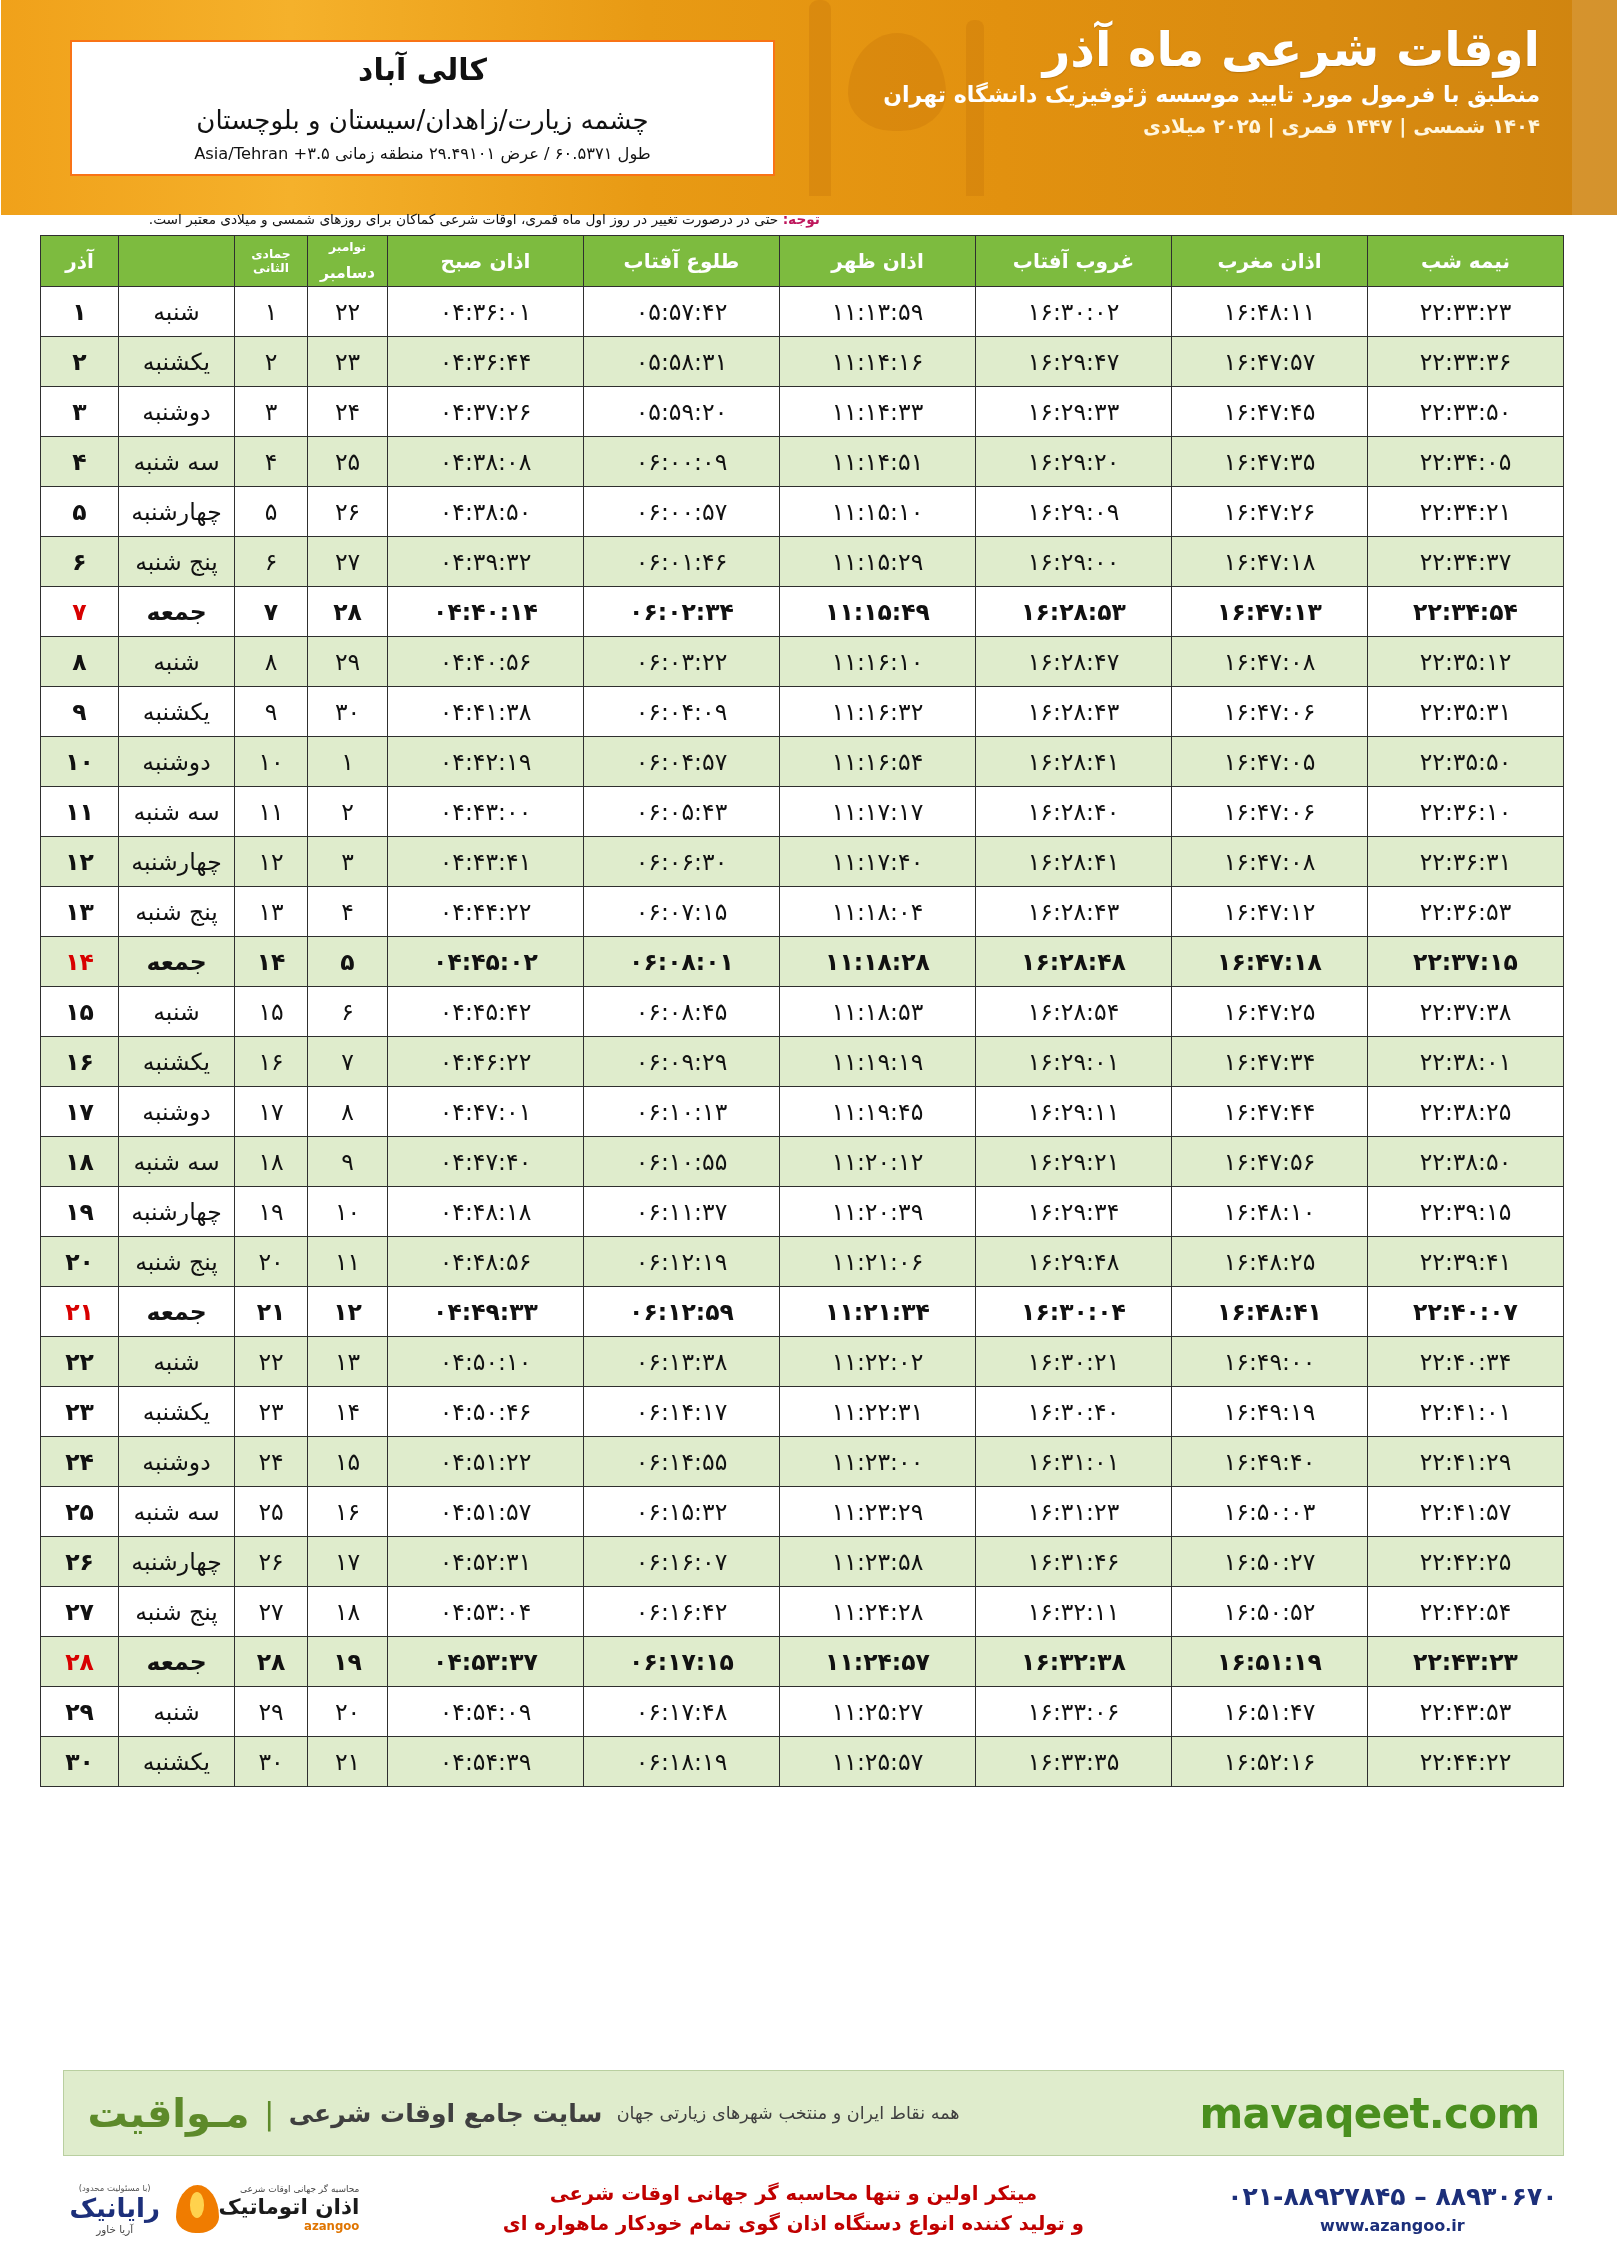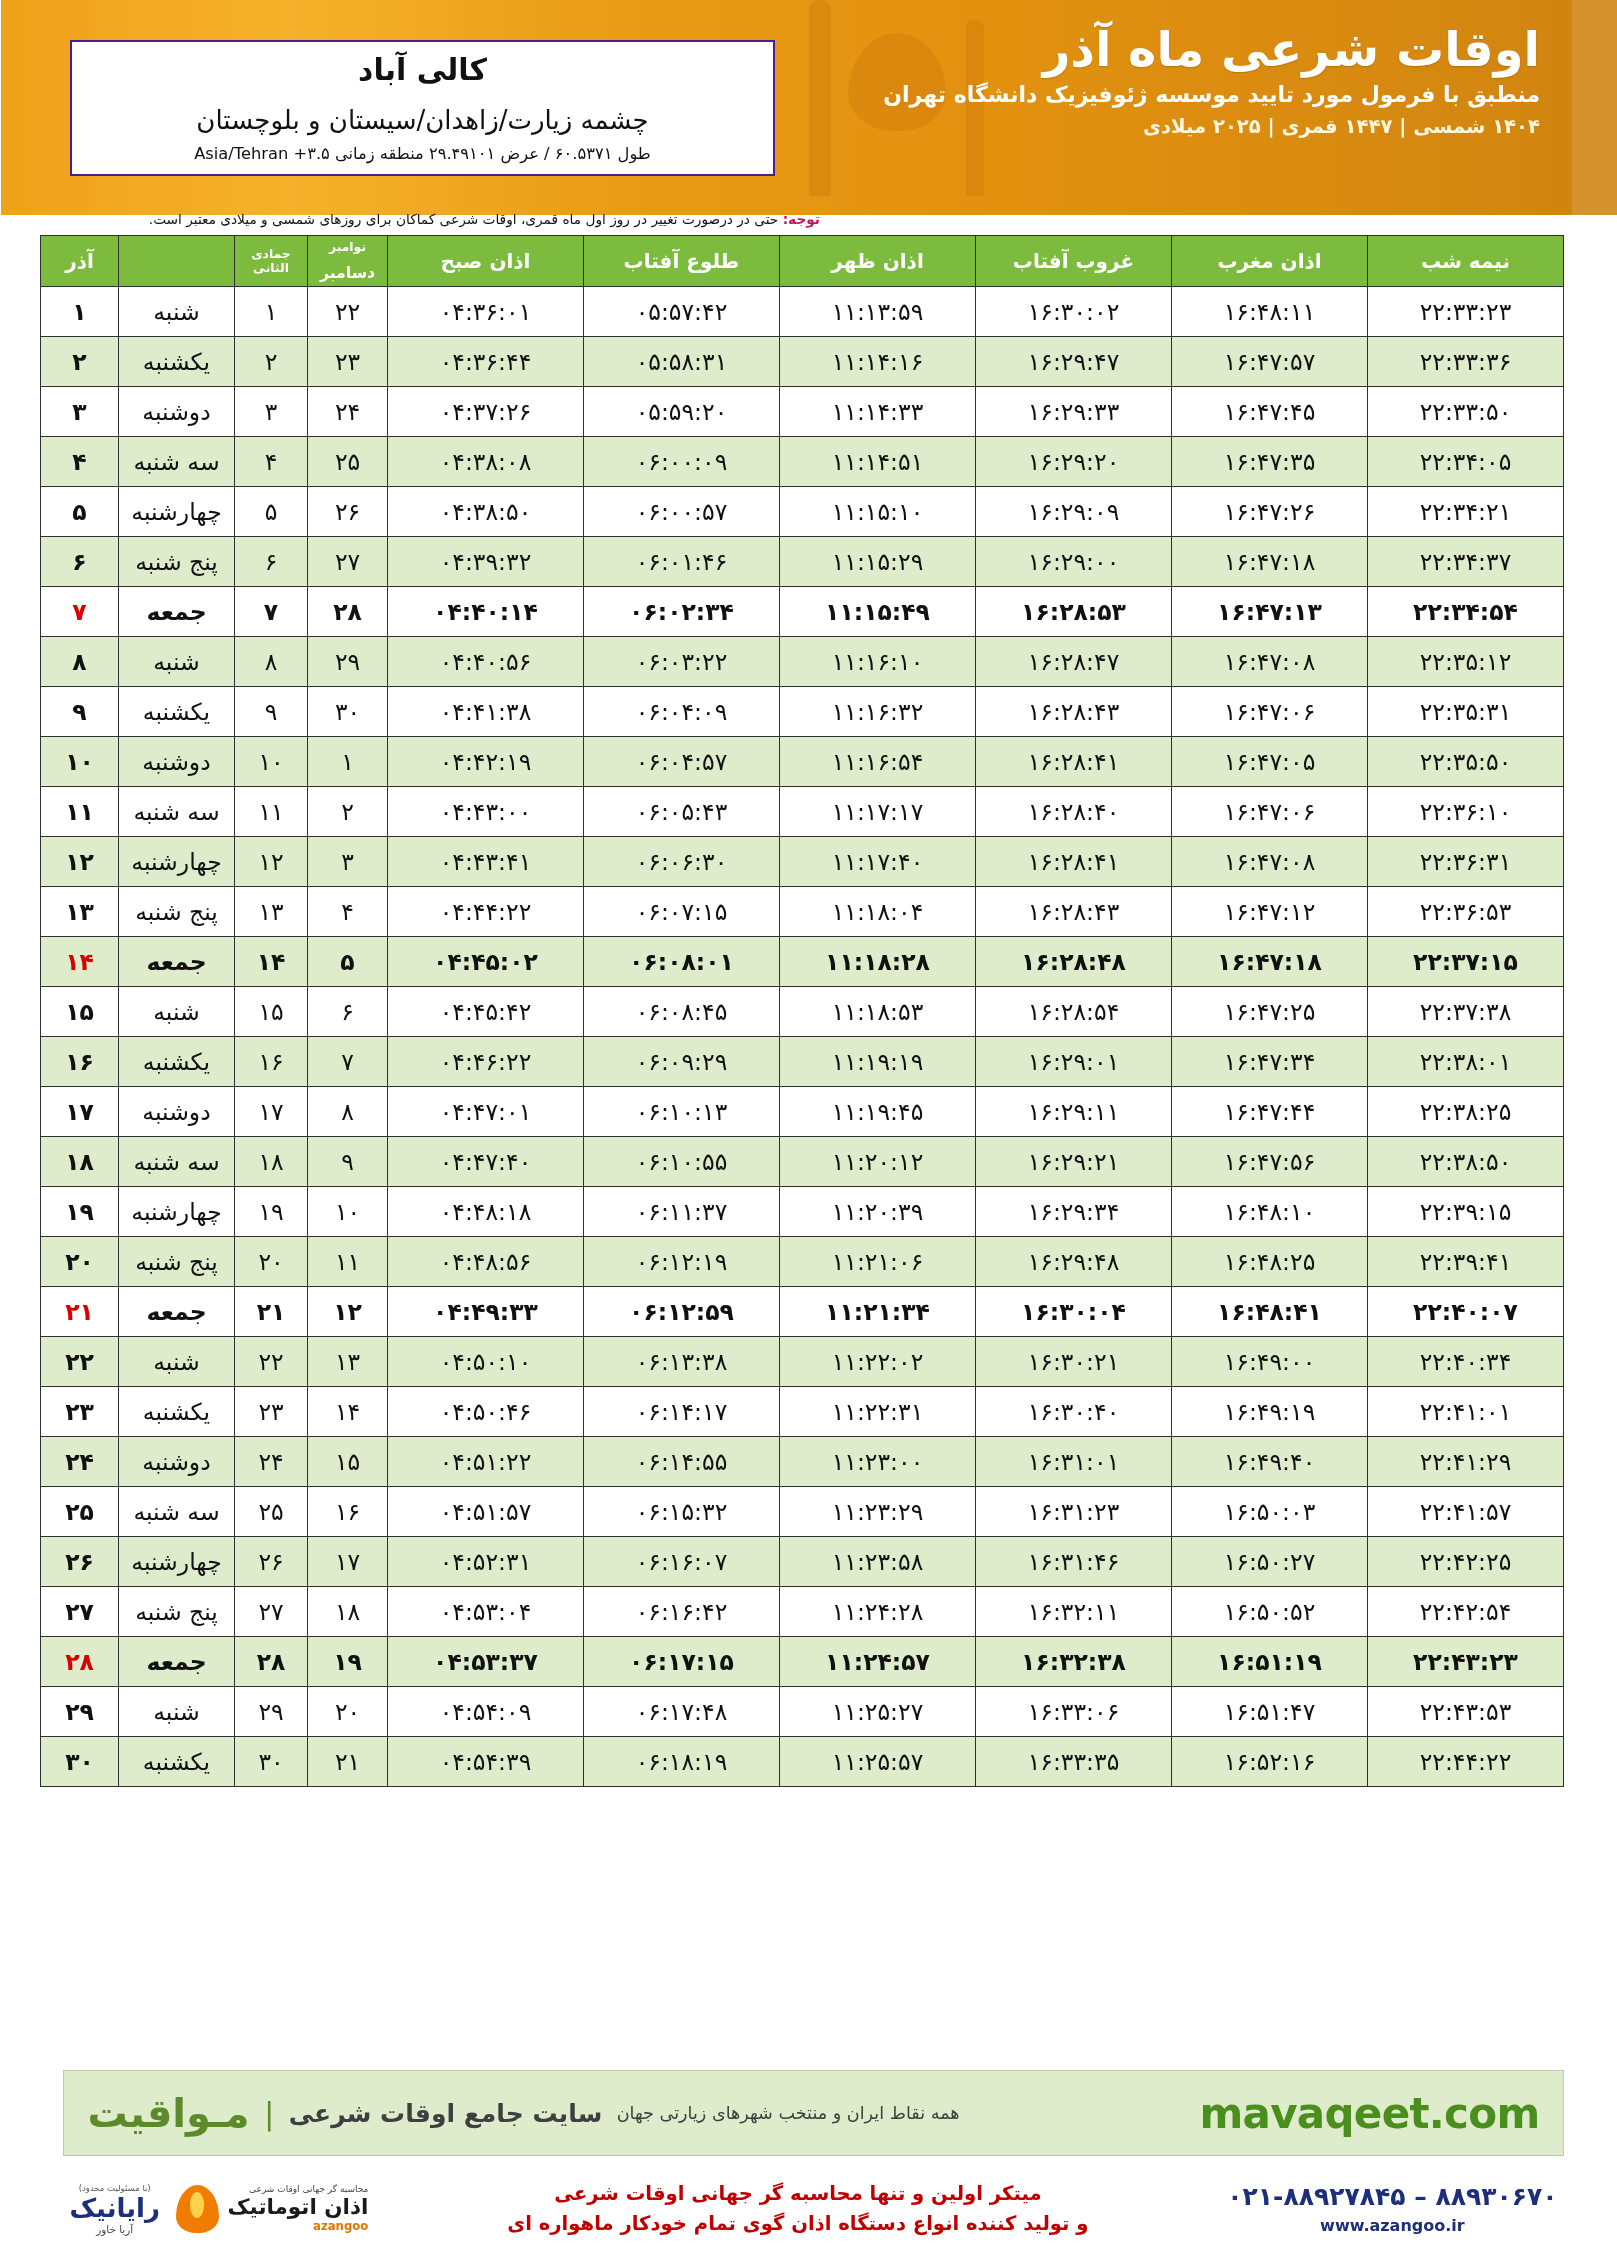--- a/index.html
+++ b/index.html
@@ -78,21 +78,21 @@
     font-weight: bold;
     color: #fff7e0;
     margin-top: 7.8px;
   }
 
   
   .loc-box {
     position: absolute;
     left: 70px; top: 40px;
     width: 705px;
-    border: 2px solid #4c1d95;
+    border: 2px solid #f97316;
     background: #ffffff;
     padding: 9px 15.7px 11.7px;
     text-align: center;
   }
   .loc-city {
     font-size: 30px;
     font-weight: bold;
     color: #111;
     line-height: 1.25;
   }
@@ -265,21 +265,21 @@
     line-height: 1.5;
     direction: rtl;
   }
   .fb-logos {
     display: flex;
     align-items: center;
     gap: 15.7px;
     direction: rtl;
   }
   .logo-azangoo {
-    display: flex; align-items: center; gap: 9px;
+    display: flex; align-items: center; gap: 0;
   }
   .logo-azangoo .flame {
     width: 43px; height: 48px;
     background: #f07c00;
     border-radius: 50% 50% 46% 46% / 66% 66% 34% 34%;
     position: relative;
   }
   .logo-azangoo .flame::after {
     content: "";
     position: absolute;

